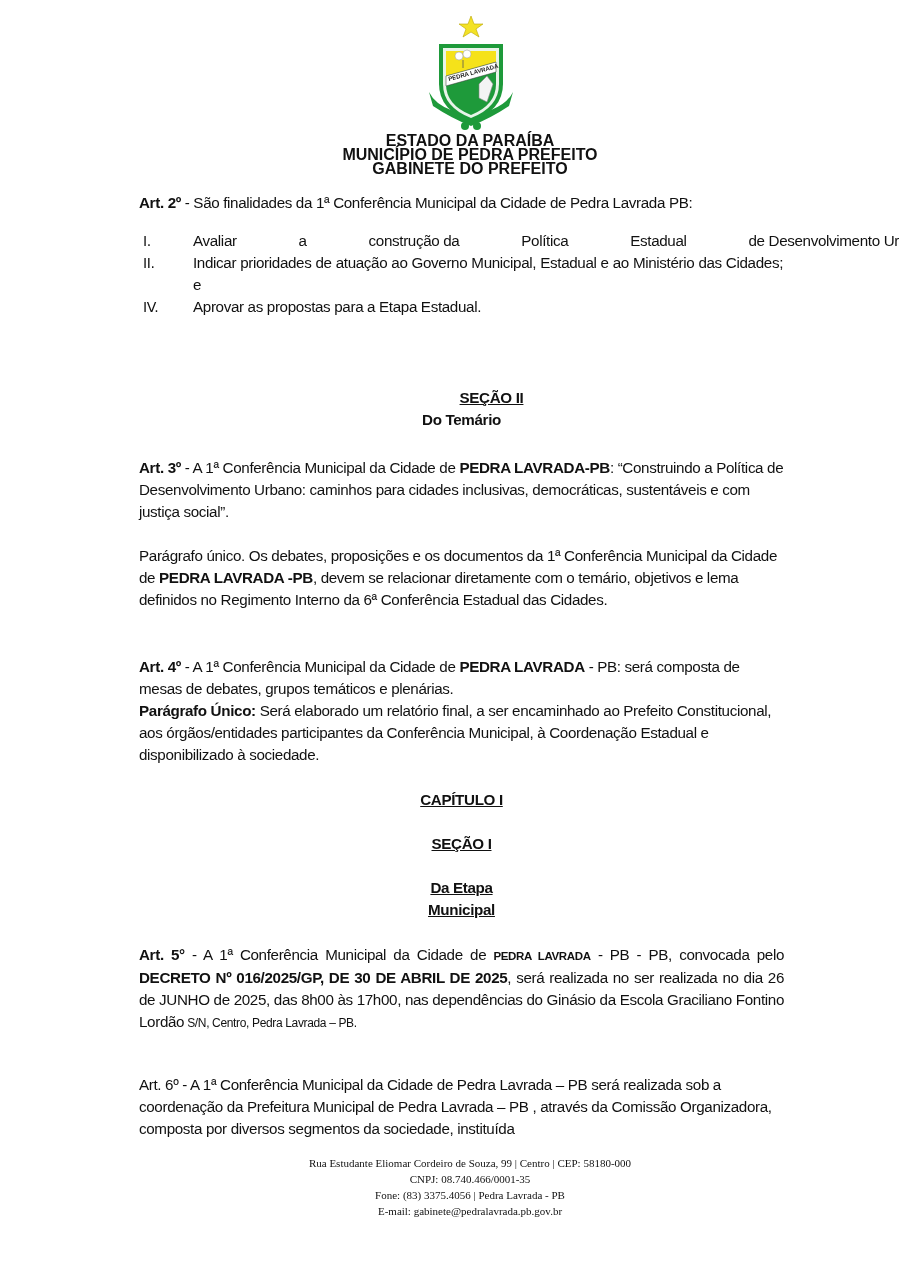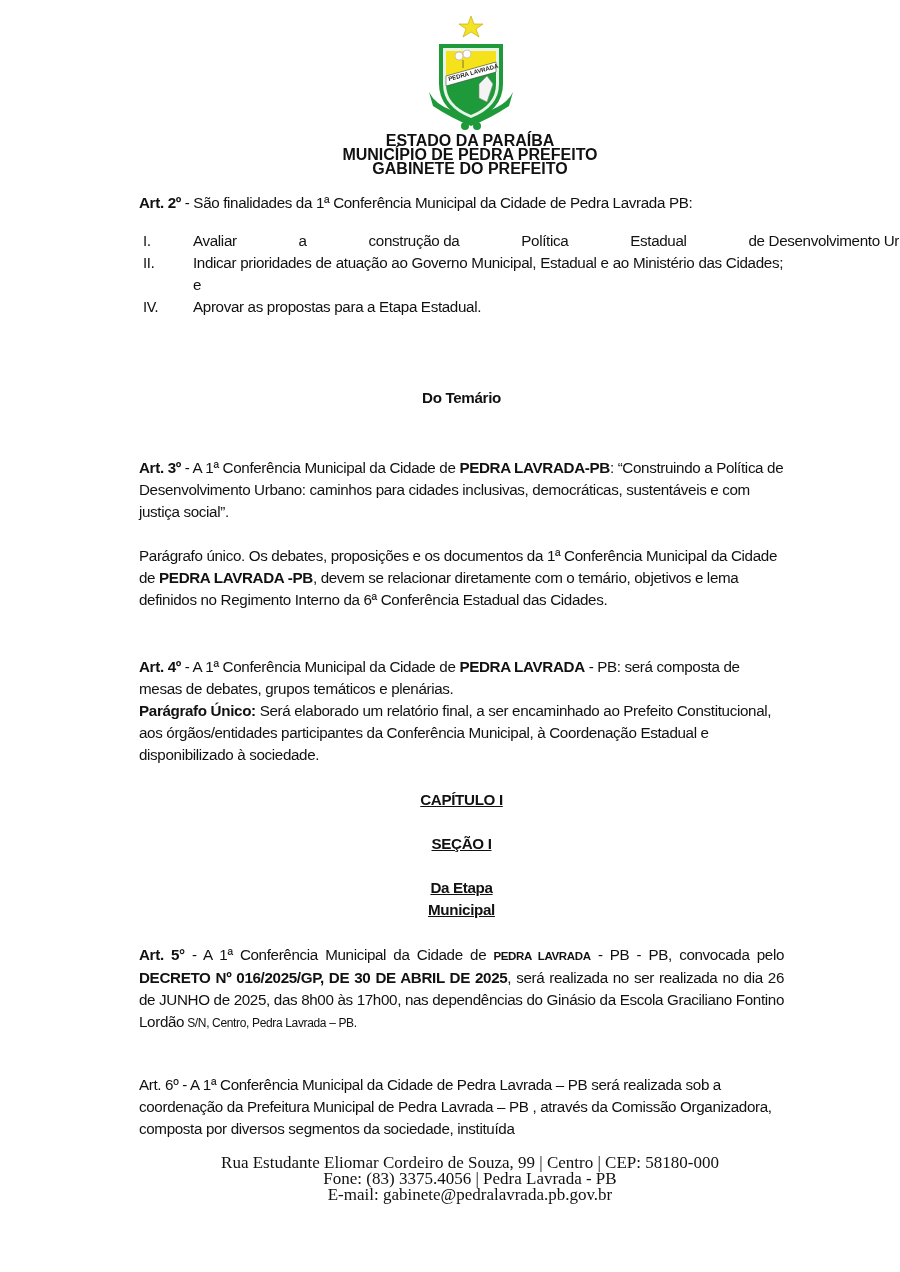--- a/index.html
+++ b/index.html
@@ -15,21 +15,21 @@
     .b { font-weight: bold; }
     .sc { font-weight: bold; font-size: 11.5px; }
     .center { text-align: center; }
     .u { text-decoration: underline; font-weight: bold; }
     .list { position: absolute; left: 139px; width: 760px; font-size: 15.2px; line-height: 22px; letter-spacing: -0.35px; }
     .li { position: relative; padding-left: 54px; }
     .li .num { position: absolute; left: 4px; width: 30px; text-align: left; font-family: "DejaVu Sans", sans-serif; font-size: 14px; }
     .li.wide .txt { display: flex; justify-content: space-between; width: 760px; white-space: nowrap; overflow: hidden; }
     .li .txt.j { text-align: justify; text-align-last: auto; width: 590px; display:block; }
     .footer { position: absolute; left: 200px; width: 540px; top: 1155px; text-align: center;
-              font-family: "Liberation Serif", serif; font-size: 17px; line-height: 16px; }
+              font-family: "Liberation Serif", serif; font-size: 11px; line-height: 16px; }
   </style>
 </head>
 <body>
 
 <div class="page">
 
   <svg class="crest" viewBox="0 0 100 122">
     <polygon points="50,2 53,10 62,10 55,15 58,23 50,18 42,23 45,15 38,10 47,10" fill="#f3e227" stroke="#b8a400" stroke-width="0.6"></polygon>
     <path d="M18,30 L82,30 L82,70 Q82,96 50,108 Q18,96 18,70 Z" fill="#1e9a3a"></path>
     <path d="M22,34 L78,34 L78,70 Q78,93 50,104 Q22,93 22,70 Z" fill="#e9f4e9"></path>
@@ -72,20 +72,21 @@
       <span class="num">II.</span>
       <span class="txt j">Indicar prioridades de atuação ao Governo Municipal, Estadual e ao Ministério das Cidades; e</span>
     </div>
     <div class="li">
       <span class="num">IV.</span>
       <span class="txt j">Aprovar as propostas para a Etapa Estadual.</span>
     </div>
   </div>
 
   <div class="block center" style="top:387px;">
+    <div class="u" style="margin-left:60px;">SEÇÃO II</div>
     <div class="b" style="margin-left:0px;">Do Temário</div>
   </div>
 
   <div class="block" style="top:457px;">
     <span class="b">Art. 3º</span><span> - A 1ª Conferência Municipal da Cidade de </span><span class="b">PEDRA LAVRADA-PB</span><span>: “Construindo a Política de Desenvolvimento Urbano: caminhos para cidades inclusivas, democráticas, sustentáveis e com justiça social”.</span>
   </div>
 
   <div class="block" style="top:545px;">
     <span>Parágrafo único. Os debates, proposições e os documentos da 1ª  Conferência Municipal da Cidade de </span><span class="b">PEDRA LAVRADA -PB</span><span>, devem se relacionar diretamente com o temário, objetivos e lema definidos no Regimento Interno da 6ª Conferência Estadual das Cidades.</span>
   </div>
@@ -107,17 +108,18 @@
   <div class="block justify" style="top:944px;">
     <span class="b">Art. 5°</span><span> - A 1ª Conferência Municipal da Cidade de </span><span class="sc">PEDRA LAVRADA</span><span> - PB - PB, convocada pelo </span><span class="b">DECRETO Nº 016/2025/GP, DE 30 DE ABRIL DE 2025</span><span>, será realizada  no ser realizada no dia 26 de JUNHO de 2025, das 8h00 às 17h00, nas dependências do Ginásio da Escola Graciliano Fontino Lordão</span><span style="font-size:12px;"> S/N, Centro, Pedra Lavrada – PB.</span>
   </div>
 
   <div class="block" style="top:1074px;">
     <span>Art. 6º - A 1ª Conferência Municipal da Cidade de Pedra Lavrada – PB será realizada sob a coordenação da Prefeitura Municipal de Pedra Lavrada – PB , através da Comissão Organizadora, composta por diversos segmentos da sociedade, instituída</span>
   </div>
 
   <div class="footer">
     <div>Rua Estudante Eliomar Cordeiro de Souza, 99 | Centro | CEP: 58180-000</div>
+    <div>CNPJ: 08.740.466/0001-35</div>
     <div>Fone: (83) 3375.4056 | Pedra Lavrada - PB</div>
     <div>E-mail: gabinete@pedralavrada.pb.gov.br</div>
   </div>
 
 </div>
 
 </body></html>

